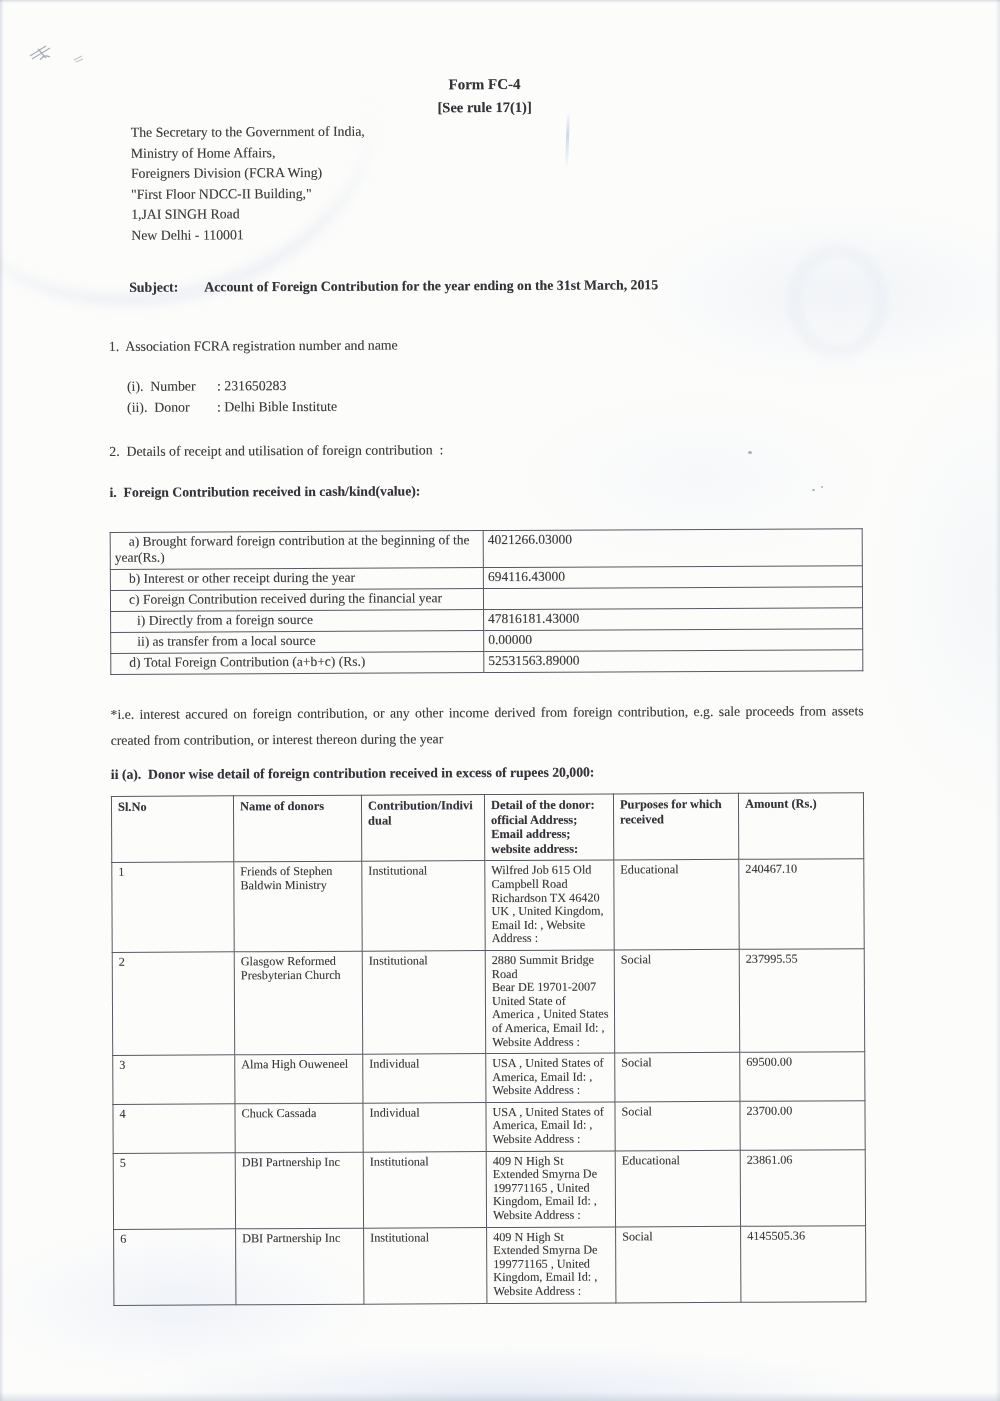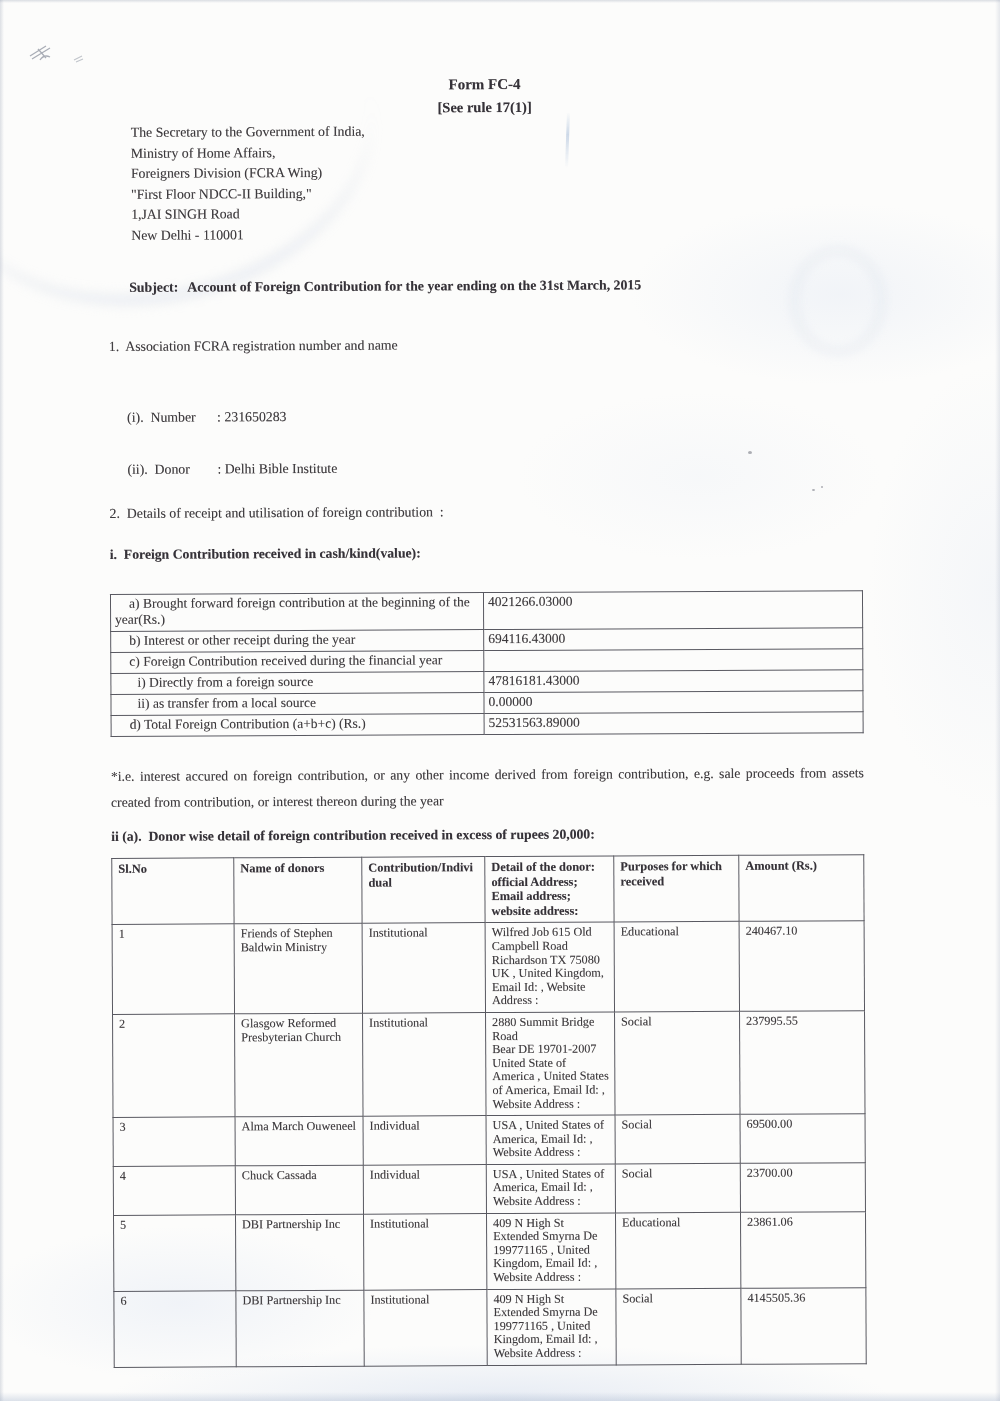--- a/index.html
+++ b/index.html
@@ -23,25 +23,25 @@
   .tilt{
     position:absolute;left:0;top:0;width:1000px;
     transform:rotate(-0.28deg);transform-origin:500px 600px;
     text-shadow:0.2px 0.2px 0.6px rgba(92,82,76,0.42);
   }
   .center{text-align:center;padding-right:26px;}
   .form-title{margin-top:76px;font-weight:bold;font-size:15px;color:#353239;}
   .form-rule{margin-top:6px;font-weight:bold;font-size:14.5px;color:#353239;}
   .addr{margin:5px 0 0 133px;font-size:13.8px;line-height:20.5px;}
   .subject{margin:18px 0 0 110px;font-weight:bold;font-size:13.8px;color:#353239;white-space:pre-wrap;}
-  .subject .lbl{margin-right:9px;}
+  .subject .lbl{margin-right:26px;}
   .h-plain{margin-left:110px;font-size:13.8px;white-space:pre-wrap;}
   .item1{margin-top:27px;}
   .reg{margin:21px 0 0 128px;font-size:13.8px;line-height:21px;}
-  .reg .lbl{display:inline-block;width:90px;white-space:pre-wrap;margin-top:31px;}
+  .reg .lbl{display:inline-block;width:90px;white-space:pre-wrap;}
   .reg .val{white-space:pre-wrap;}
   .item2{margin-top:26px;}
   .h-bold{margin-left:110px;font-weight:bold;font-size:13.7px;color:#353239;white-space:pre-wrap;}
   .sec-i{margin-top:25px;}
   table{border-collapse:collapse;table-layout:fixed;}
   .cash-table{margin:31px 0 0 110px;width:752px;font-size:13.5px;}
   .cash-table td{
     border:1px solid #595961;padding:1px 6px 3px 4px;
     line-height:16px;vertical-align:top;overflow:hidden;
   }
@@ -193,21 +193,21 @@
 website address:</th>
         <th>Purposes for which received</th>
         <th>Amount (Rs.)</th>
       </tr>
       <tr>
         <td>1</td>
         <td>Friends of Stephen Baldwin Ministry</td>
         <td>Institutional</td>
         <td class="pre">Wilfred Job 615 Old
 Campbell Road
-Richardson TX 75080
+Richardson TX 46420
 UK , United Kingdom,
 Email Id: , Website
 Address :</td>
         <td>Educational</td>
         <td>240467.10</td>
       </tr>
       <tr>
         <td>2</td>
         <td>Glasgow Reformed Presbyterian Church</td>
         <td>Institutional</td>
@@ -216,21 +216,21 @@
 Bear DE 19701-2007
 United State of
 America , United States
 of America, Email Id: ,
 Website Address :</td>
         <td>Social</td>
         <td>237995.55</td>
       </tr>
       <tr>
         <td>3</td>
-        <td>Alma March Ouweneel</td>
+        <td>Alma High Ouweneel</td>
         <td>Individual</td>
         <td class="pre">USA , United States of
 America, Email Id: ,
 Website Address :</td>
         <td>Social</td>
         <td>69500.00</td>
       </tr>
       <tr>
         <td>4</td>
         <td>Chuck Cassada</td>

